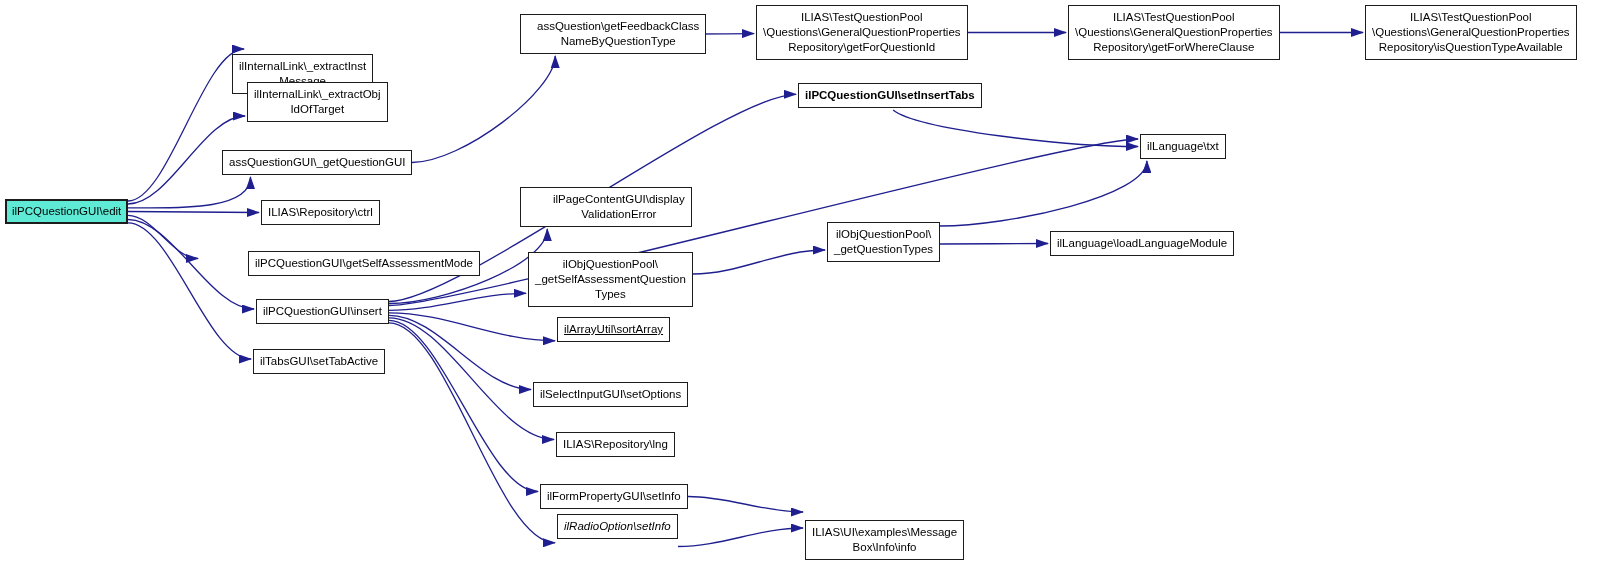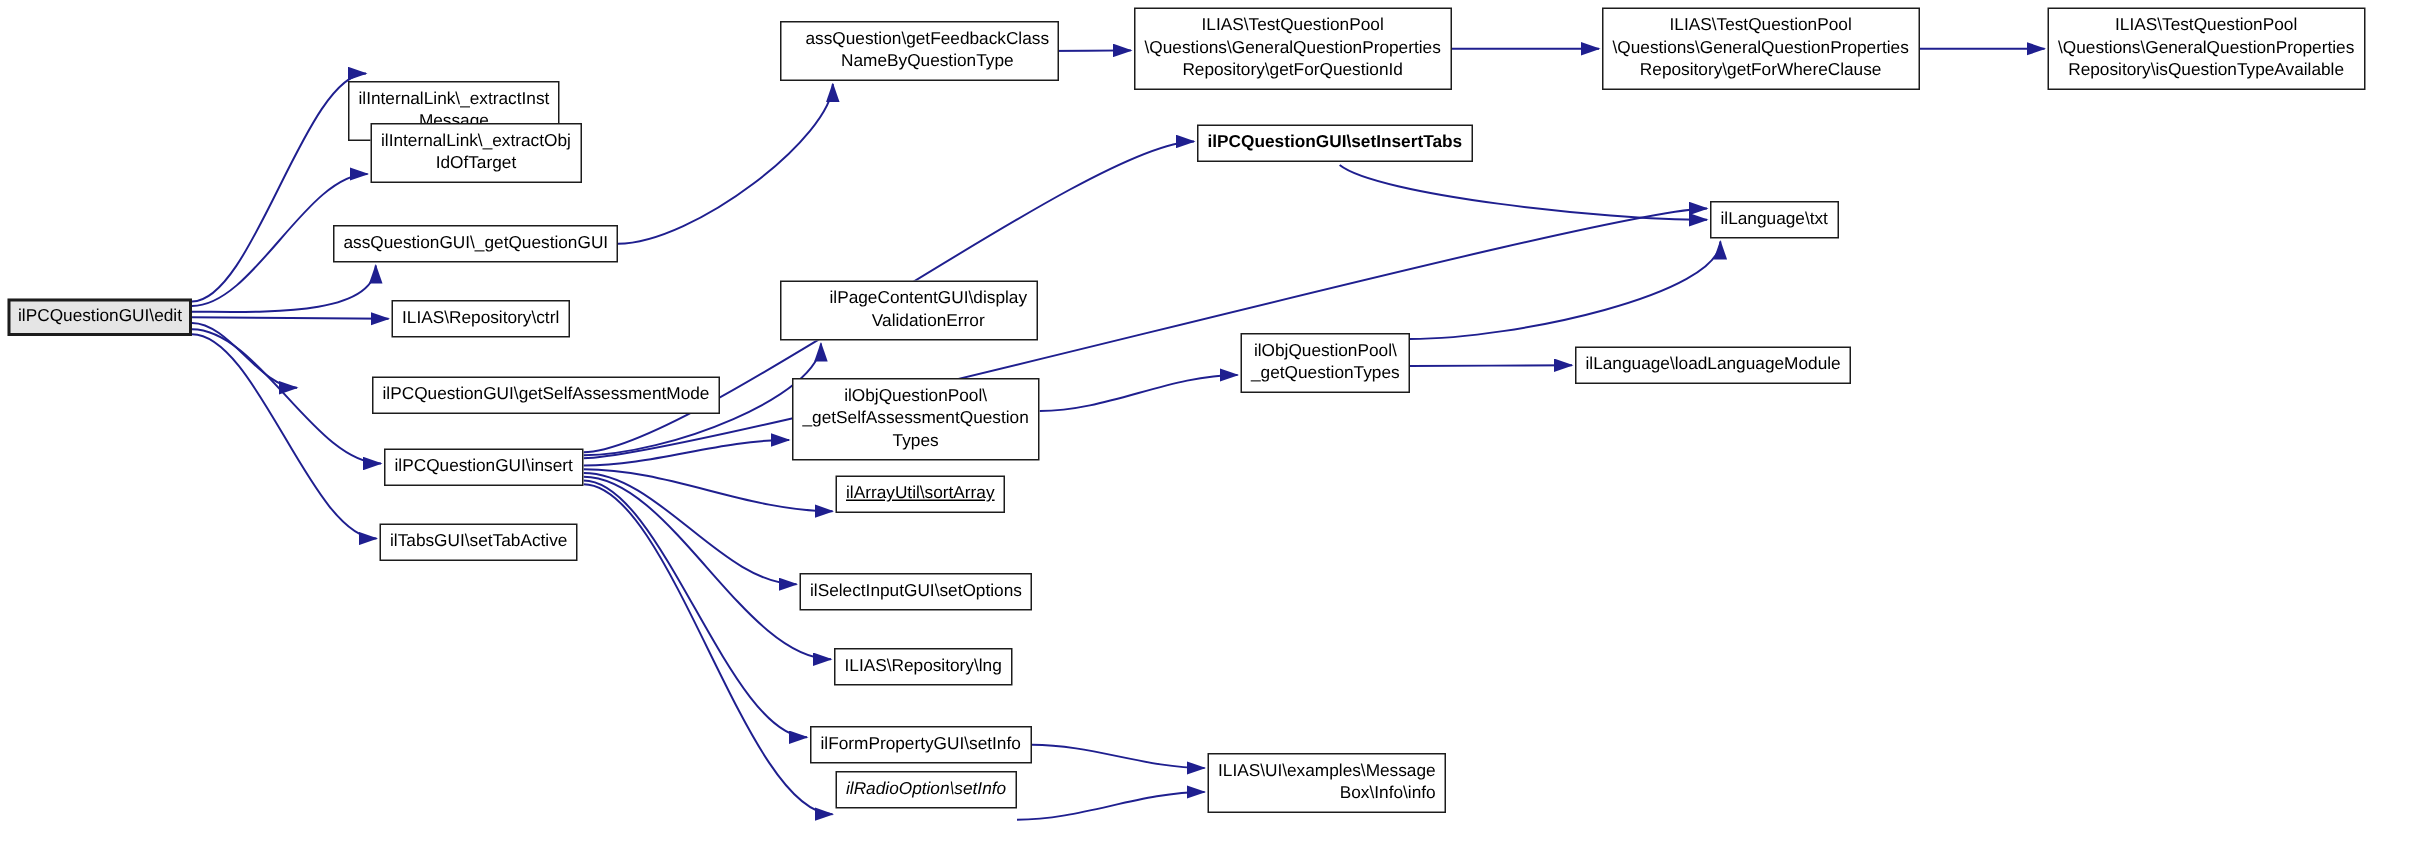--- a/index.html
+++ b/index.html
@@ -19,21 +19,21 @@
     border:1px solid #1c1c1c;
     padding:4px 6px;
     font-size:11.5px;
     line-height:15px;
     color:#000000;
     text-align:center;
     white-space:nowrap;
     cursor:pointer;
   }
   .node.highlight{
-    background:#e5e5e5;
+    background:#5eead4;
     border-width:2px;
     padding:3px 5px;
   }
   .node .line{display:block;pointer-events:none;}
 </style>
 </head>
 <body>
 
 <div id="canvas">
   <svg id="edges" width="1616" height="568" viewBox="0 0 1616 568" xmlns="http://www.w3.org/2000/svg">
@@ -131,21 +131,21 @@
         <span class="line">\Questions\GeneralQuestionProperties</span>
         <span class="line">Repository\getForQuestionId</span>
       </div>
       <div class="node" style="left: 798px; top: 83px; font-weight: bold;">
         <span class="line">ilPCQuestionGUI\setInsertTabs</span>
       </div>
       <div class="node" style="left: 827px; top: 222px;">
         <span class="line">ilObjQuestionPool\</span>
         <span class="line">_getQuestionTypes</span>
       </div>
-      <div class="node" style="left: 805px; top: 502px; text-align: right;">
+      <div class="node" style="left: 805px; top: 520px;">
         <span class="line">ILIAS\UI\examples\Message</span>
         <span class="line">Box\Info\info</span>
       </div>
       <div class="node" style="left: 1068px; top: 5px;">
         <span class="line">ILIAS\TestQuestionPool</span>
         <span class="line">\Questions\GeneralQuestionProperties</span>
         <span class="line">Repository\getForWhereClause</span>
       </div>
       <div class="node" style="left: 1140px; top: 134px;">
         <span class="line">ilLanguage\txt</span>

